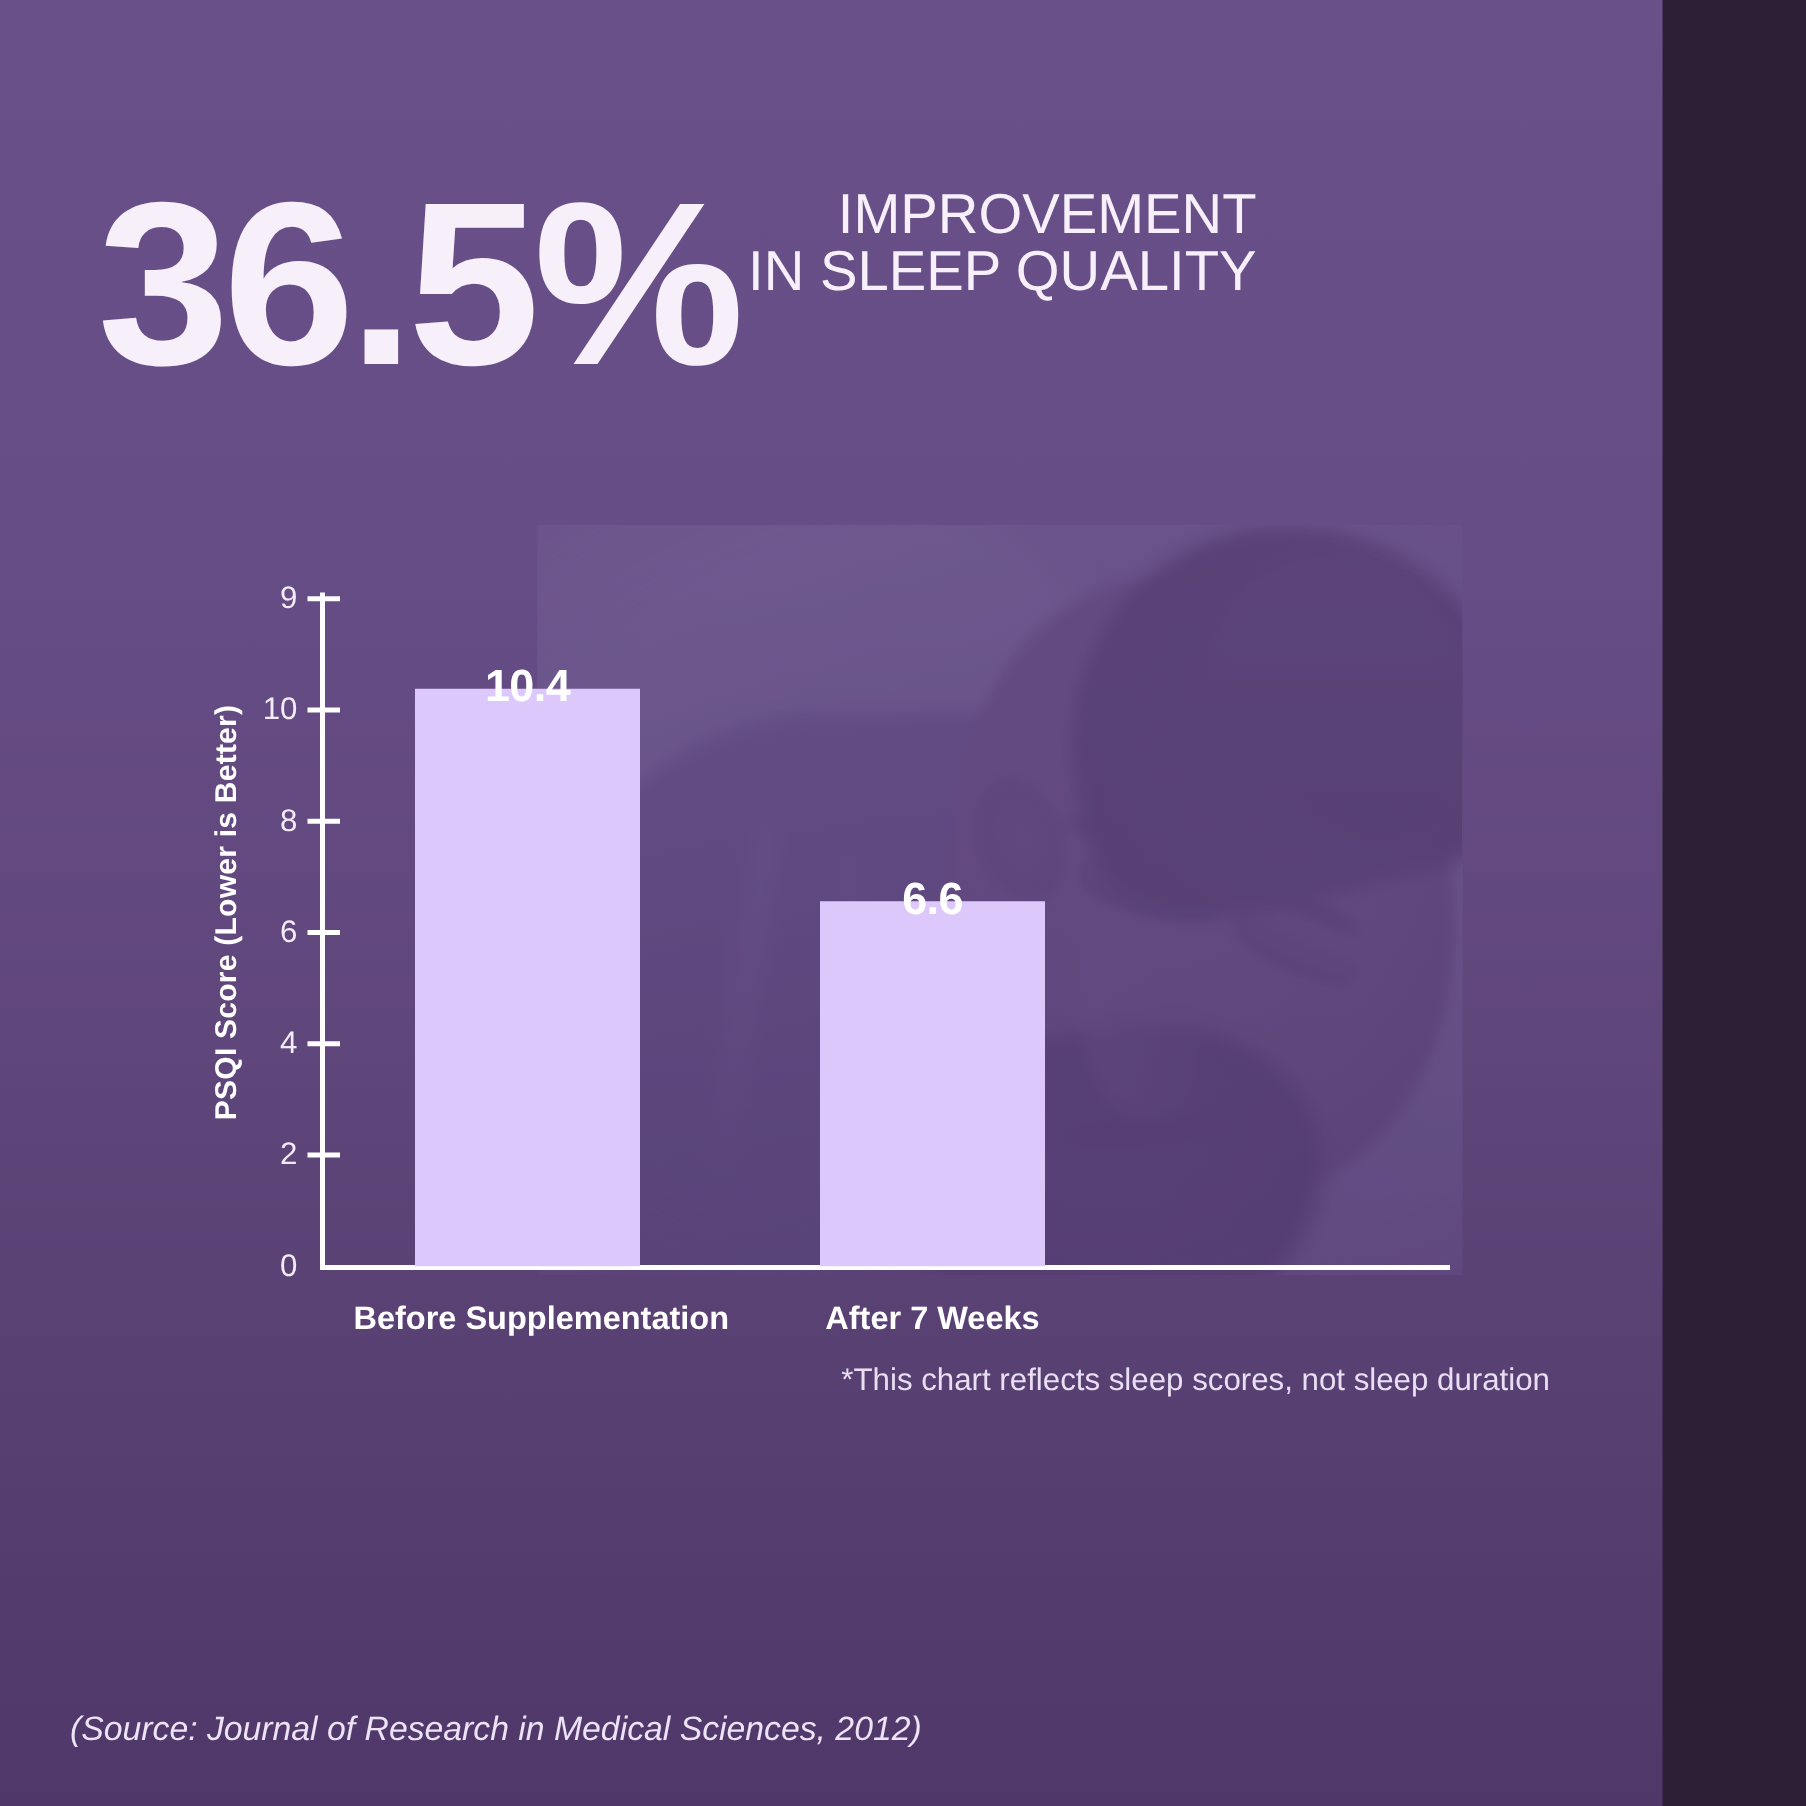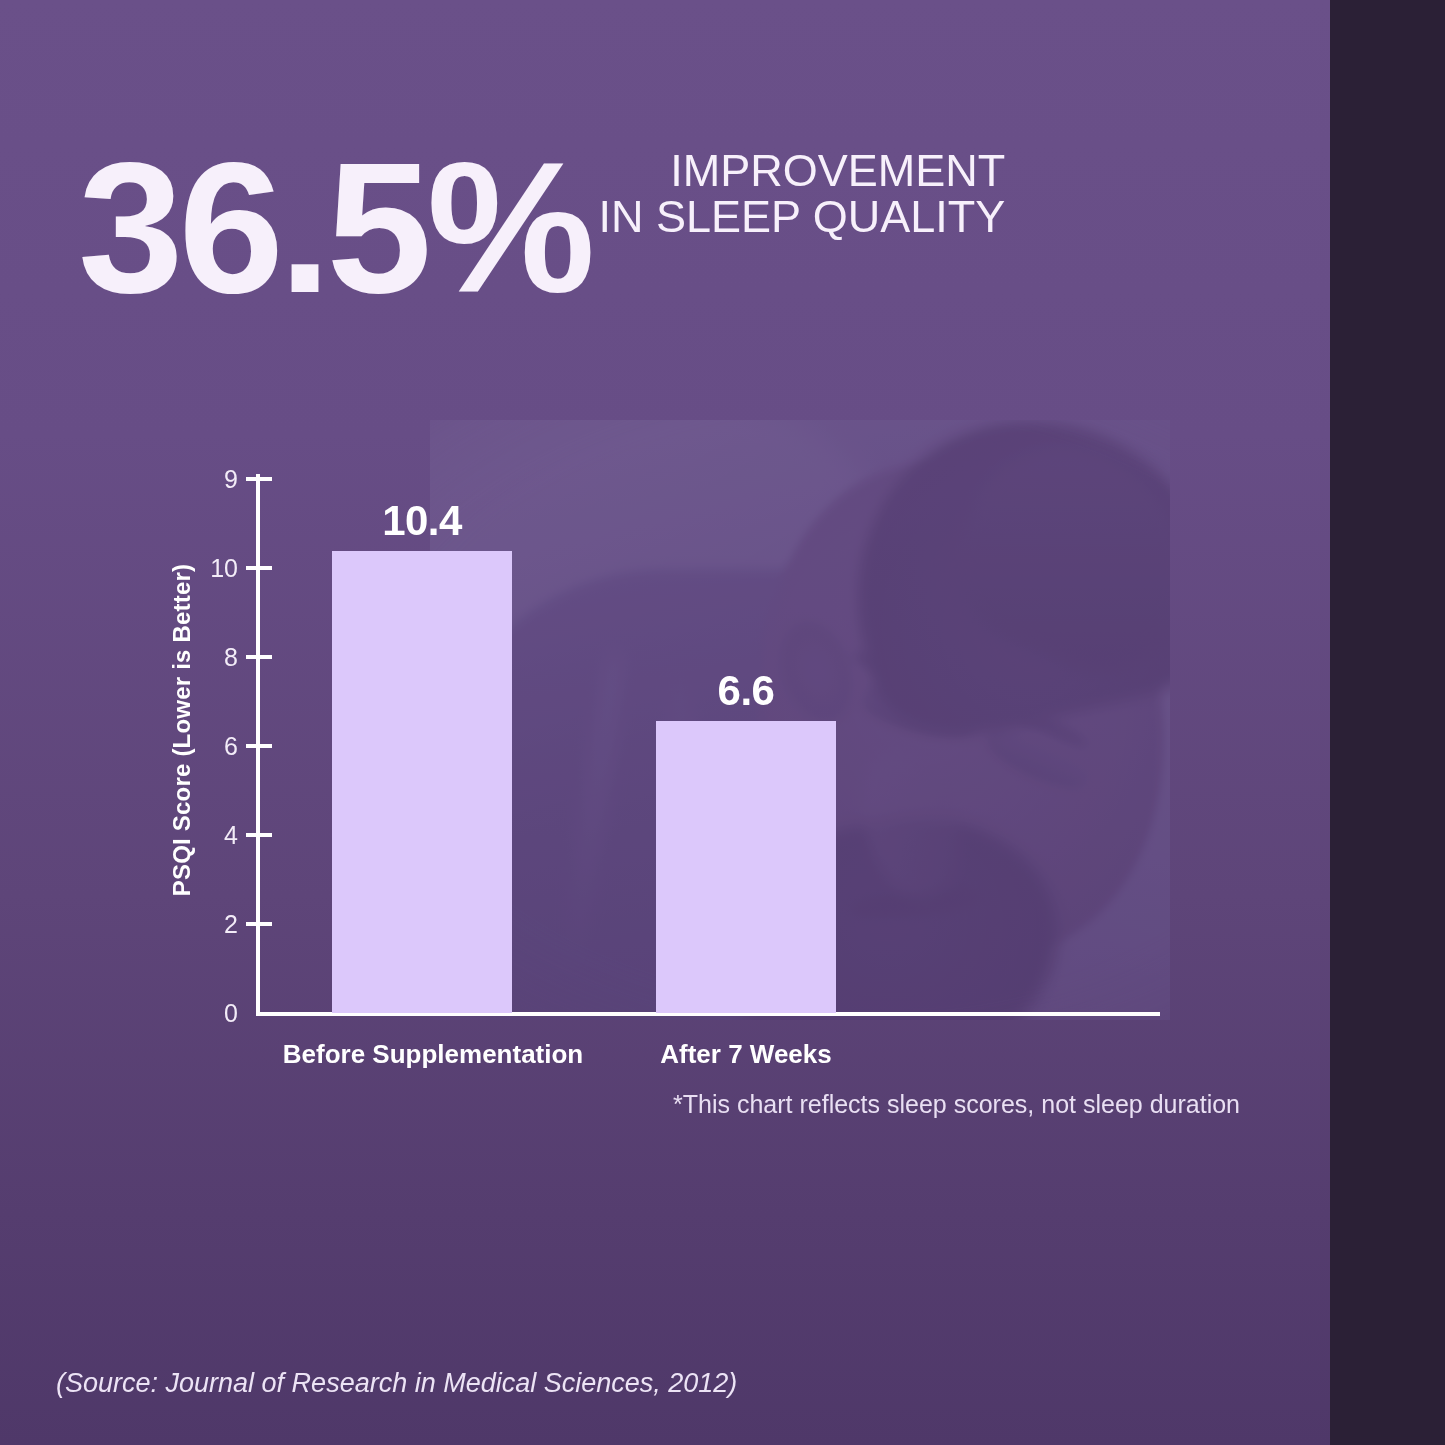--- a/index.html
+++ b/index.html
@@ -84,22 +84,22 @@
     position:absolute;color:#f3ecf8;font-size:25px;font-weight:400;text-align:right;
     width:44px;transform:translateY(-50%);
   }
   #ylabel{
     position:absolute;left:182px;top:730px;
     transform:translate(-50%,-50%) rotate(-90deg);
     color:#ffffff;font-size:24px;font-weight:700;white-space:nowrap;letter-spacing:.2px;
   }
   .bar{position:absolute;background:#dcc8fb;}
   .bar-value{
-    position:absolute;color:#ffffff;font-size:42px;font-weight:700;text-align:center;
-    transform:translateX(-50%);letter-spacing:-.5px;
+    position:absolute;color:#ffffff;font-size:36px;font-weight:700;text-align:center;
+    transform:translateX(-50%);letter-spacing:-.5px;margin-top:31px;
   }
   .cat-label{
     position:absolute;color:#ffffff;font-size:26px;font-weight:700;text-align:center;
     transform:translateX(-50%);white-space:nowrap;
   }
 
   
   #footnote{position:absolute;right:90px;top:1090px;color:#e9dff3;font-size:25px;font-weight:400;}
   #body-copy{position:absolute;left:78px;top:1190px;width:1295px;color:#fdfbff;
     font-size:40px;line-height:1.52;font-weight:400;text-align:center;letter-spacing:.1px;}

